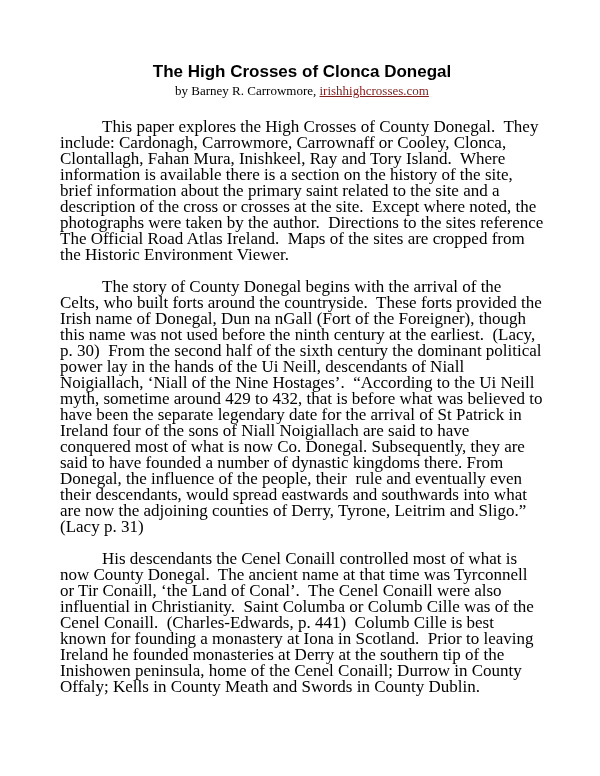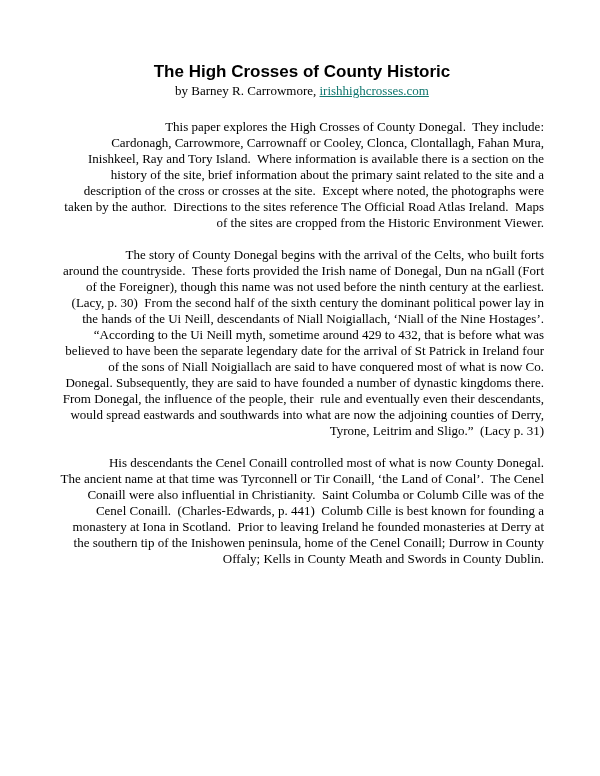--- a/index.html
+++ b/index.html
@@ -31,40 +31,40 @@
   }
   .byline {
     font-family: "Liberation Serif", serif;
     font-size: 13px;
     line-height: 16px;
     text-align: center;
     margin: 0 0 20px 0;
     white-space: pre-wrap;
   }
   .byline-link {
-    color: #0f766e;
+    color: #7f1d1d;
     text-decoration: underline;
     cursor: pointer;
   }
   .para {
-    font-size: 13px;
+    font-size: 17px;
     line-height: 16px;
     margin: 0 0 16px 0;
     text-indent: 42px;
-    text-align: right;
+    text-align: left;
     white-space: pre-wrap;
     font-family: Liberation Serif, serif;
   }
 </style>
 </head>
 <body>
 
 <div class="page">
 
-  <h1 class="doc-title">The High Crosses of County Historic</h1>
+  <h1 class="doc-title">The High Crosses of Clonca Donegal</h1>
 
   <div class="byline"><span>by Barney R. Carrowmore, </span><a class="byline-link">irishhighcrosses.com</a></div>
 
   <p class="para">This paper explores the High Crosses of County Donegal.  They include: Cardonagh, Carrowmore, Carrownaff or Cooley, Clonca, Clontallagh, Fahan Mura, Inishkeel, Ray and Tory Island.  Where information is available there is a section on the history of the site, brief information about the primary saint related to the site and a description of the cross or crosses at the site.  Except where noted, the photographs were taken by the author.  Directions to the sites reference The Official Road Atlas Ireland.  Maps of the sites are cropped from the Historic Environment Viewer.</p>
 
   <p class="para">The story of County Donegal begins with the arrival of the Celts, who built forts around the countryside.  These forts provided the Irish name of Donegal, Dun na nGall (Fort of the Foreigner), though this name was not used before the ninth century at the earliest.  (Lacy, p. 30)  From the second half of the sixth century the dominant political power lay in the hands of the Ui Neill, descendants of Niall Noigiallach, ‘Niall of the Nine Hostages’.  “According to the Ui Neill myth, sometime around 429 to 432, that is before what was believed to have been the separate legendary date for the arrival of St Patrick in Ireland four of the sons of Niall Noigiallach are said to have conquered most of what is now Co. Donegal. Subsequently, they are said to have founded a number of dynastic kingdoms there. From Donegal, the influence of the people, their  rule and eventually even their descendants, would spread eastwards and southwards into what are now the adjoining counties of Derry, Tyrone, Leitrim and Sligo.”  (Lacy p. 31)</p>
 
   <p class="para">His descendants the Cenel Conaill controlled most of what is now County Donegal.  The ancient name at that time was Tyrconnell or Tir Conaill, ‘the Land of Conal’.  The Cenel Conaill were also influential in Christianity.  Saint Columba or Columb Cille was of the Cenel Conaill.  (Charles-Edwards, p. 441)  Columb Cille is best known for founding a monastery at Iona in Scotland.  Prior to leaving Ireland he founded monasteries at Derry at the southern tip of the Inishowen peninsula, home of the Cenel Conaill; Durrow in County Offaly; Kells in County Meath and Swords in County Dublin.</p>
 
 </div>

